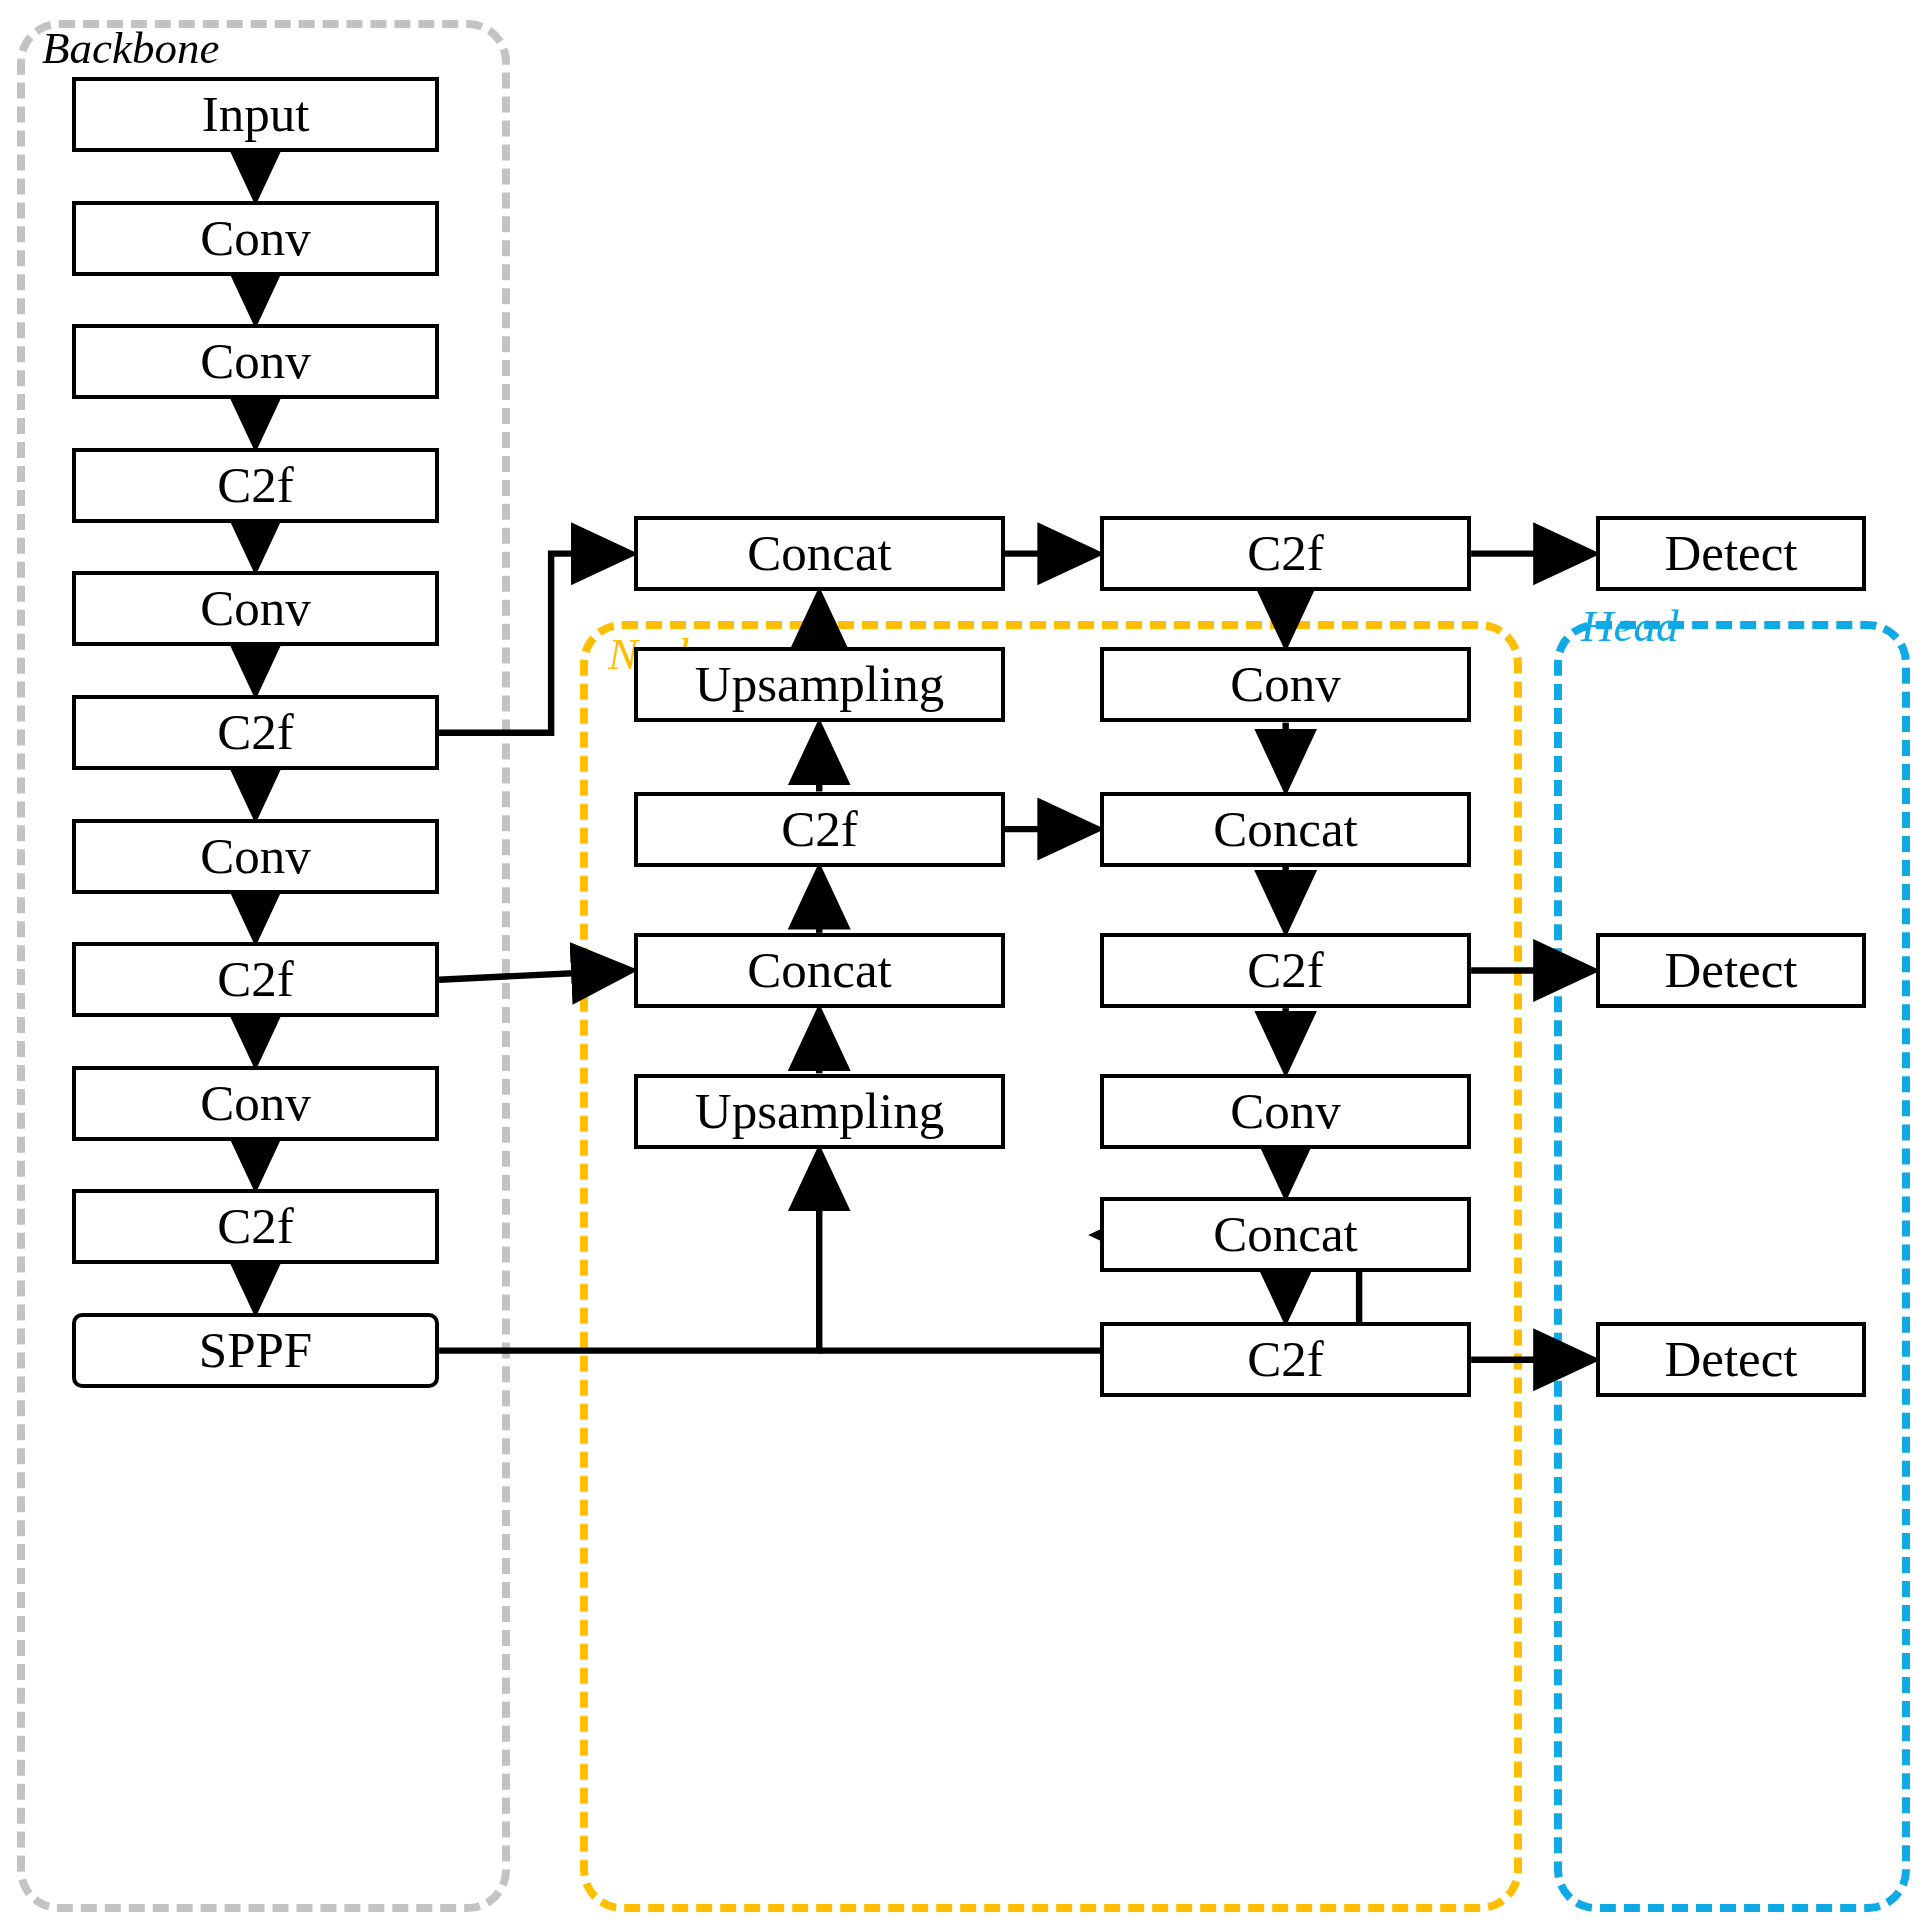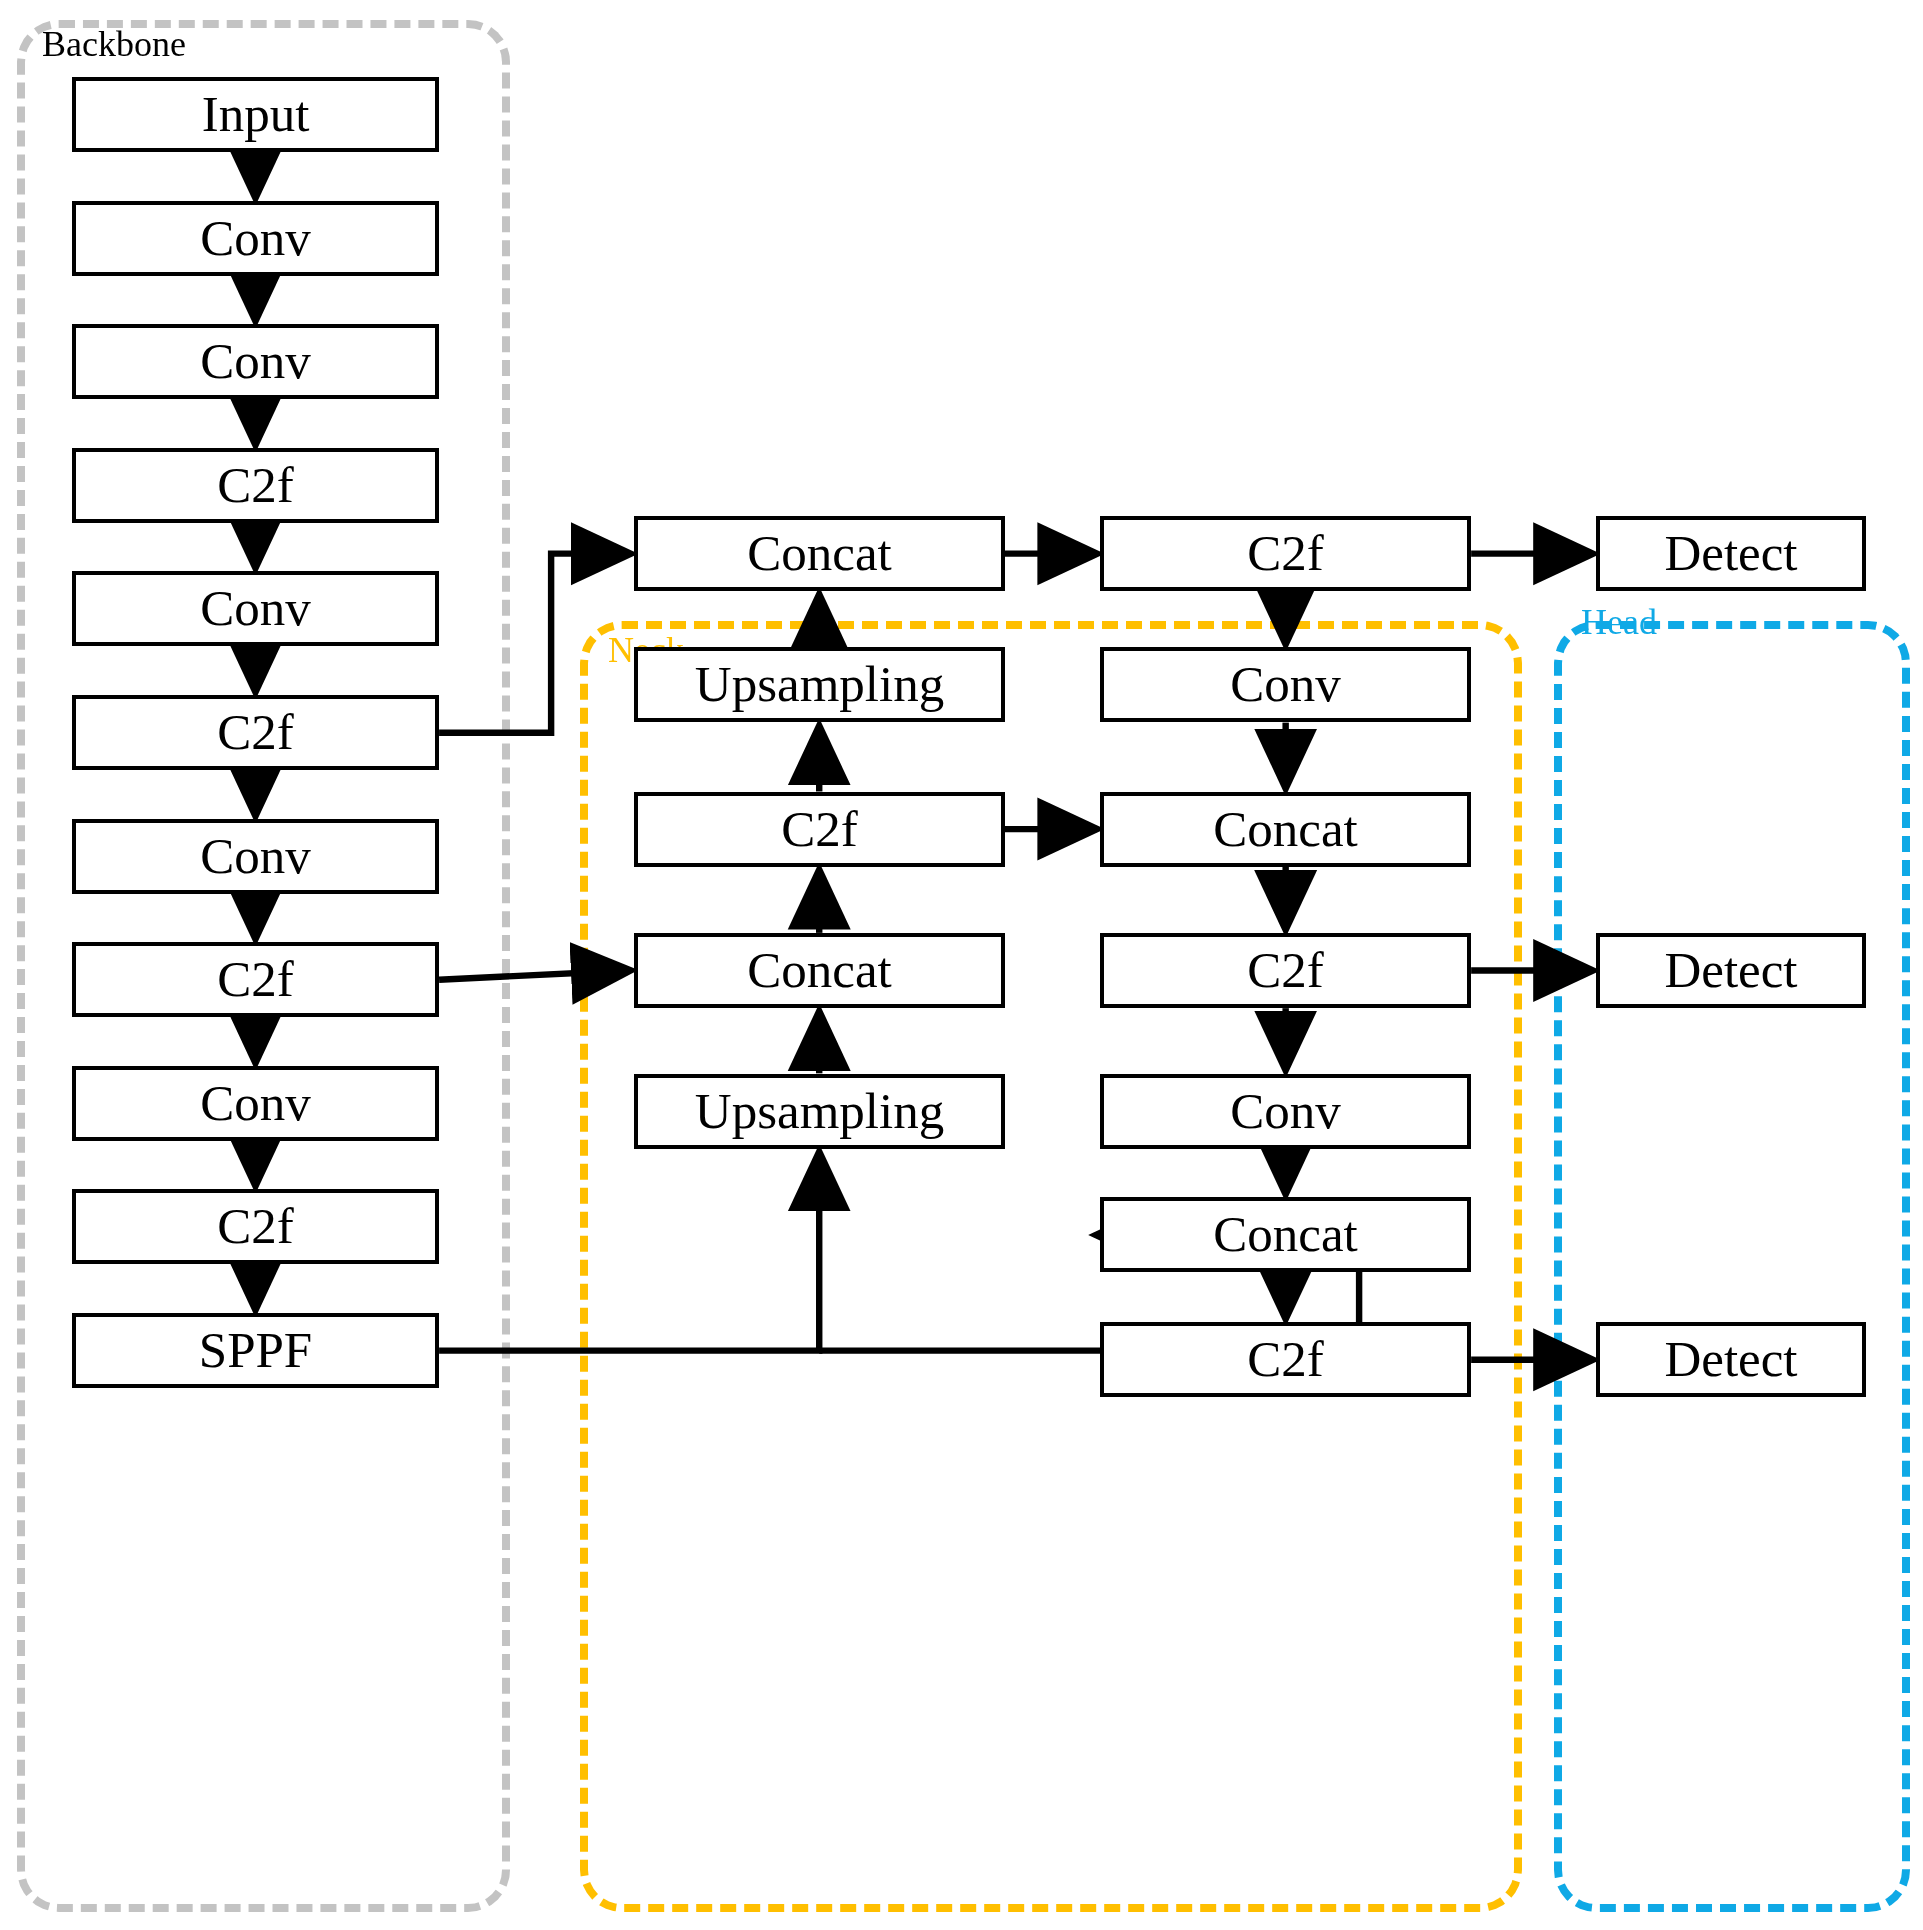--- a/index.html
+++ b/index.html
@@ -1,21 +1,21 @@
 <!DOCTYPE html>
 <html style="font-size:14.7px"><head>
 <meta charset="utf-8">
 <style>
   html,body{margin:0;padding:0;background:#fff;}
   body{font-family:"Liberation Serif","DejaVu Serif",serif;}
   #stage{position:relative;width:1924px;height:1930px;background:#fff;overflow:hidden;}
   svg#wires{position:absolute;left:0;top:0;width:1924px;height:1930px;pointer-events:none;}
 
   .group{position:absolute;box-sizing:border-box;border-style:dashed;border-width:8.3px;border-radius:42px;background:transparent;}
-  .group-label{position:absolute;font-size:36px;line-height:1;white-space:nowrap;}
+  .group-label{position:absolute;font-size:45px;line-height:1;white-space:nowrap;font-style:italic;}
 
   .node{position:absolute;box-sizing:border-box;border:4.6px solid #000;background:#fff;
         display:flex;align-items:center;justify-content:center;color:#000;font-size:51px;line-height:1;}
 </style>
 </head>
 <body>
 
 <div id="stage">
 
   <div class="group" style="left:16.5px;top:20px;width:493px;height:1892px;border-color:#C3C3C3;"></div>
@@ -69,21 +69,21 @@
   <div class="node" style="left:72px;top:77px;width:367px;height:75px;">Input</div>
   <div class="node" style="left: 72px; top: 201px; width: 367px; height: 75px;">Conv</div>
   <div class="node" style="left:72px;top:324px;width:367px;height:75px;">Conv</div>
   <div class="node" style="left:72px;top:448px;width:367px;height:75px;">C2f</div>
   <div class="node" style="left: 72px; top: 571px; width: 367px; height: 75px;">Conv</div>
   <div class="node" style="left: 72px; top: 695px; width: 367px; height: 75px;">C2f</div>
   <div class="node" style="left:72px;top:819px;width:367px;height:75px;">Conv</div>
   <div class="node" style="left:72px;top:942px;width:367px;height:75px;">C2f</div>
   <div class="node" style="left: 72px; top: 1066px; width: 367px; height: 75px;">Conv</div>
   <div class="node" style="left: 72px; top: 1189px; width: 367px; height: 75px;">C2f</div>
-  <div class="node" style="left: 72px; top: 1313px; width: 367px; height: 75px;">SPPF</div>
+  <div class="node" style="left: 72px; top: 1313px; width: 367px; height: 75px; border-radius: 10px;">SPPF</div>
 
   <div class="node" style="left:634px;top:516px;width:371px;height:75px;">Concat</div>
   <div class="node" style="left: 634px; top: 647px; width: 371px; height: 75px;">Upsampling</div>
   <div class="node" style="left: 634px; top: 792px; width: 371px; height: 75px;">C2f</div>
   <div class="node" style="left:634px;top:933px;width:371px;height:75px;">Concat</div>
   <div class="node" style="left: 634px; top: 1074px; width: 371px; height: 75px;">Upsampling</div>
 
   <div class="node" style="left:1100px;top:516px;width:371px;height:75px;">C2f</div>
   <div class="node" style="left:1100px;top:647px;width:371px;height:75px;">Conv</div>
   <div class="node" style="left:1100px;top:792px;width:371px;height:75px;">Concat</div>

